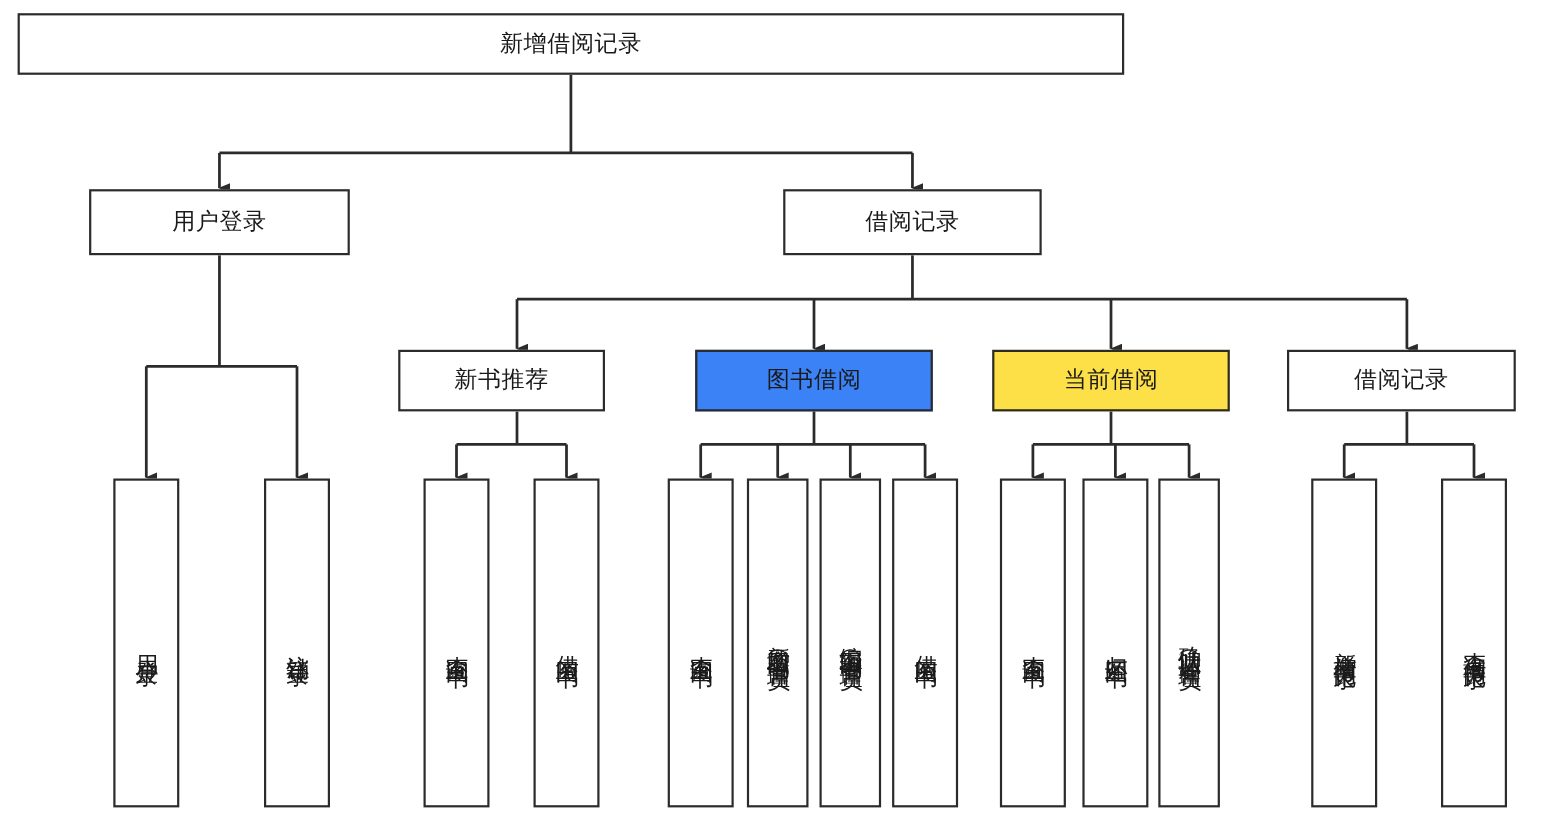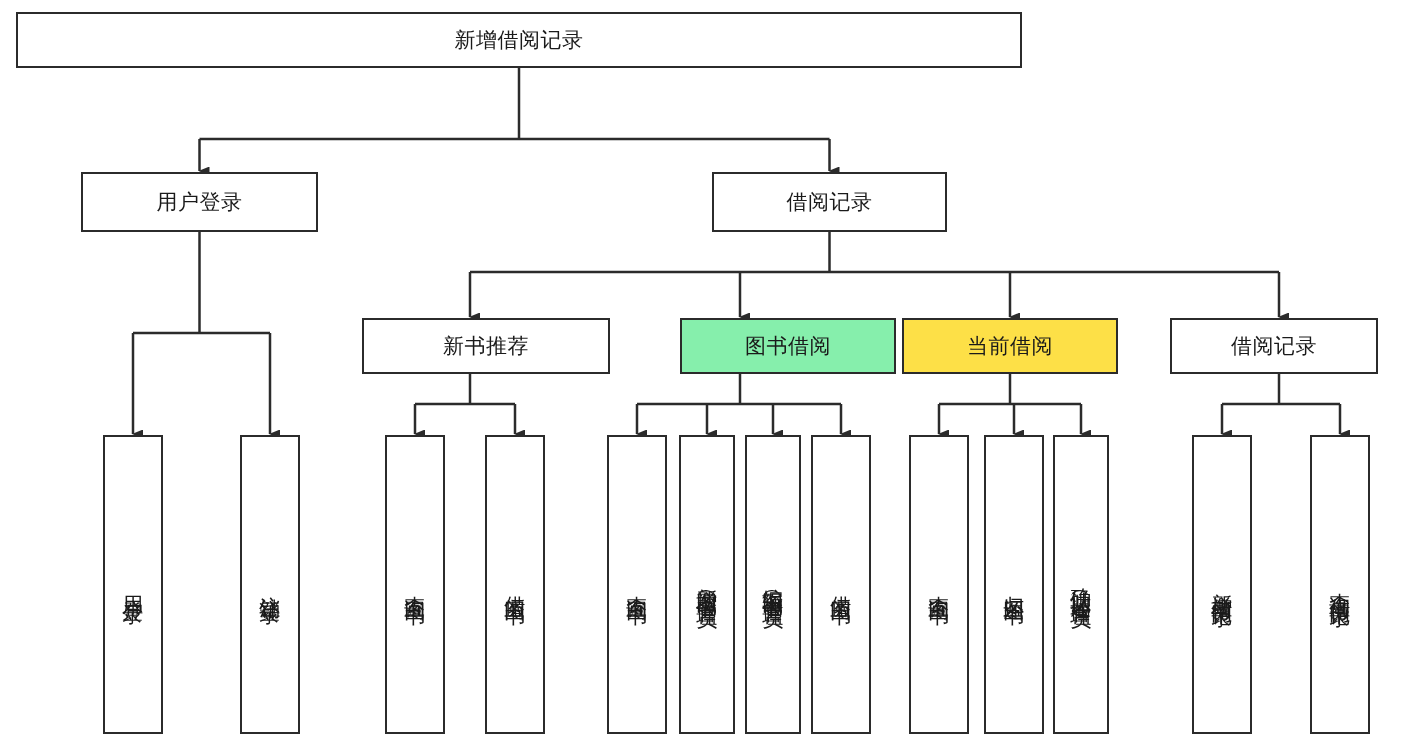--- a/index.html
+++ b/index.html
@@ -119,24 +119,24 @@
   <div id="node-layer">
       <div class="node" style="left: 16px; top: 12px; width: 1006px; height: 56px; background: rgb(255, 255, 255); border-color: rgb(43, 43, 43);">
         <span class="node-label" style="color: rgb(26, 26, 26);">新增借阅记录</span>
       </div>
       <div class="node" style="left: 81px; top: 172px; width: 237px; height: 60px; background: rgb(255, 255, 255); border-color: rgb(43, 43, 43);">
         <span class="node-label" style="color: rgb(26, 26, 26);">用户登录</span>
       </div>
       <div class="node" style="left: 712px; top: 172px; width: 235px; height: 60px; background: rgb(255, 255, 255); border-color: rgb(43, 43, 43);">
         <span class="node-label" style="color: rgb(26, 26, 26);">借阅记录</span>
       </div>
-      <div class="node" style="left: 362px; top: 318px; width: 248px; height: 56px; background: rgb(255, 255, 255); border-color: rgb(43, 43, 43);">
+      <div class="node" style="left: 362px; top: 318px; width: 188px; height: 56px; background: rgb(255, 255, 255); border-color: rgb(43, 43, 43);">
         <span class="node-label" style="color: rgb(26, 26, 26);">新书推荐</span>
       </div>
-      <div class="node" style="left: 632px; top: 318px; width: 216px; height: 56px; background: #86efac; border-color: rgb(43, 43, 43); margin-left: 48px;">
+      <div class="node" style="left: 632px; top: 318px; width: 216px; height: 56px; background: #3b82f6; border-color: rgb(43, 43, 43);">
         <span class="node-label" style="color: rgb(26, 26, 26);">图书借阅</span>
       </div>
       <div class="node" style="left: 902px; top: 318px; width: 216px; height: 56px; background: #fde047; border-color: rgb(43, 43, 43);">
         <span class="node-label" style="color: rgb(26, 26, 26);">当前借阅</span>
       </div>
       <div class="node" style="left: 1170px; top: 318px; width: 208px; height: 56px; background: rgb(255, 255, 255); border-color: rgb(43, 43, 43);">
         <span class="node-label" style="color: rgb(26, 26, 26);">借阅记录</span>
       </div>
       <div class="node vertical" style="left: 103px; top: 435px; width: 60px; height: 299px; background: rgb(255, 255, 255); border-color: rgb(43, 43, 43);">
         <span class="node-label" style="color: rgb(26, 26, 26);">用户登录</span>

